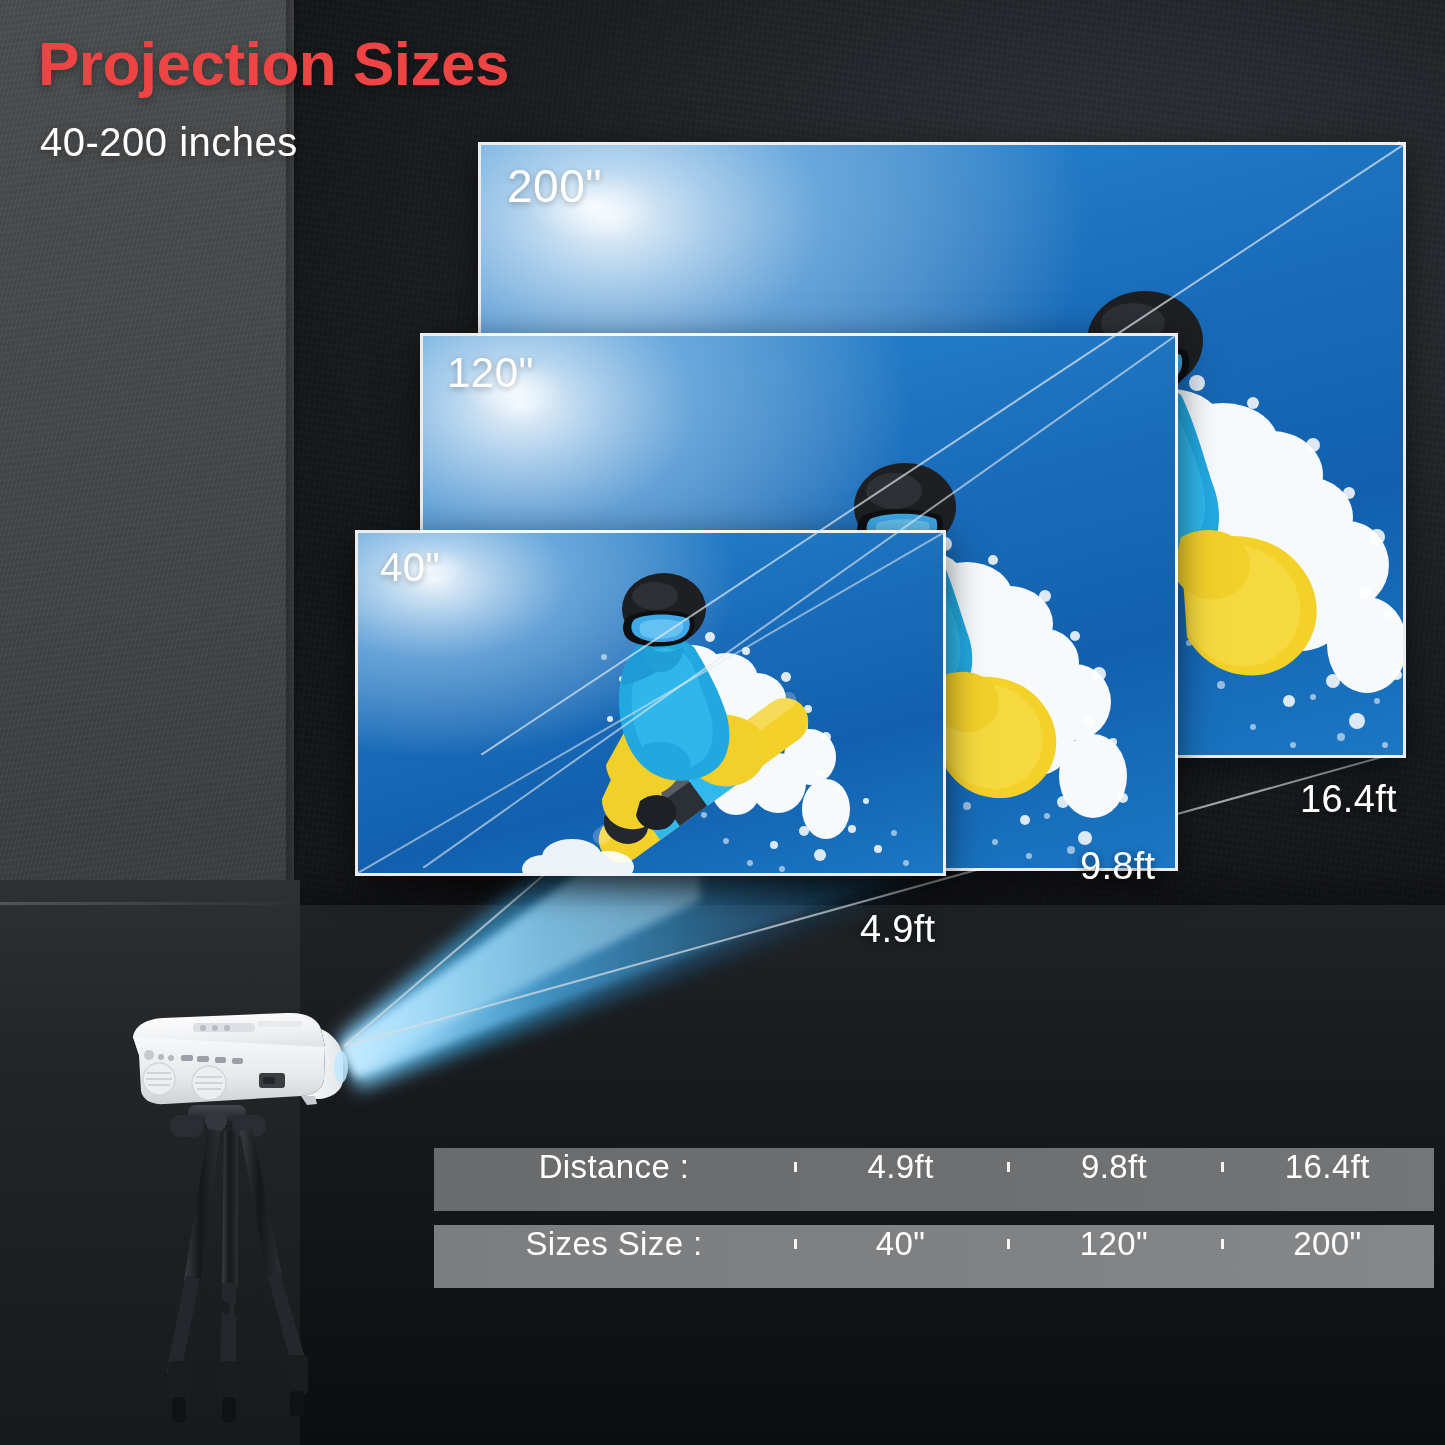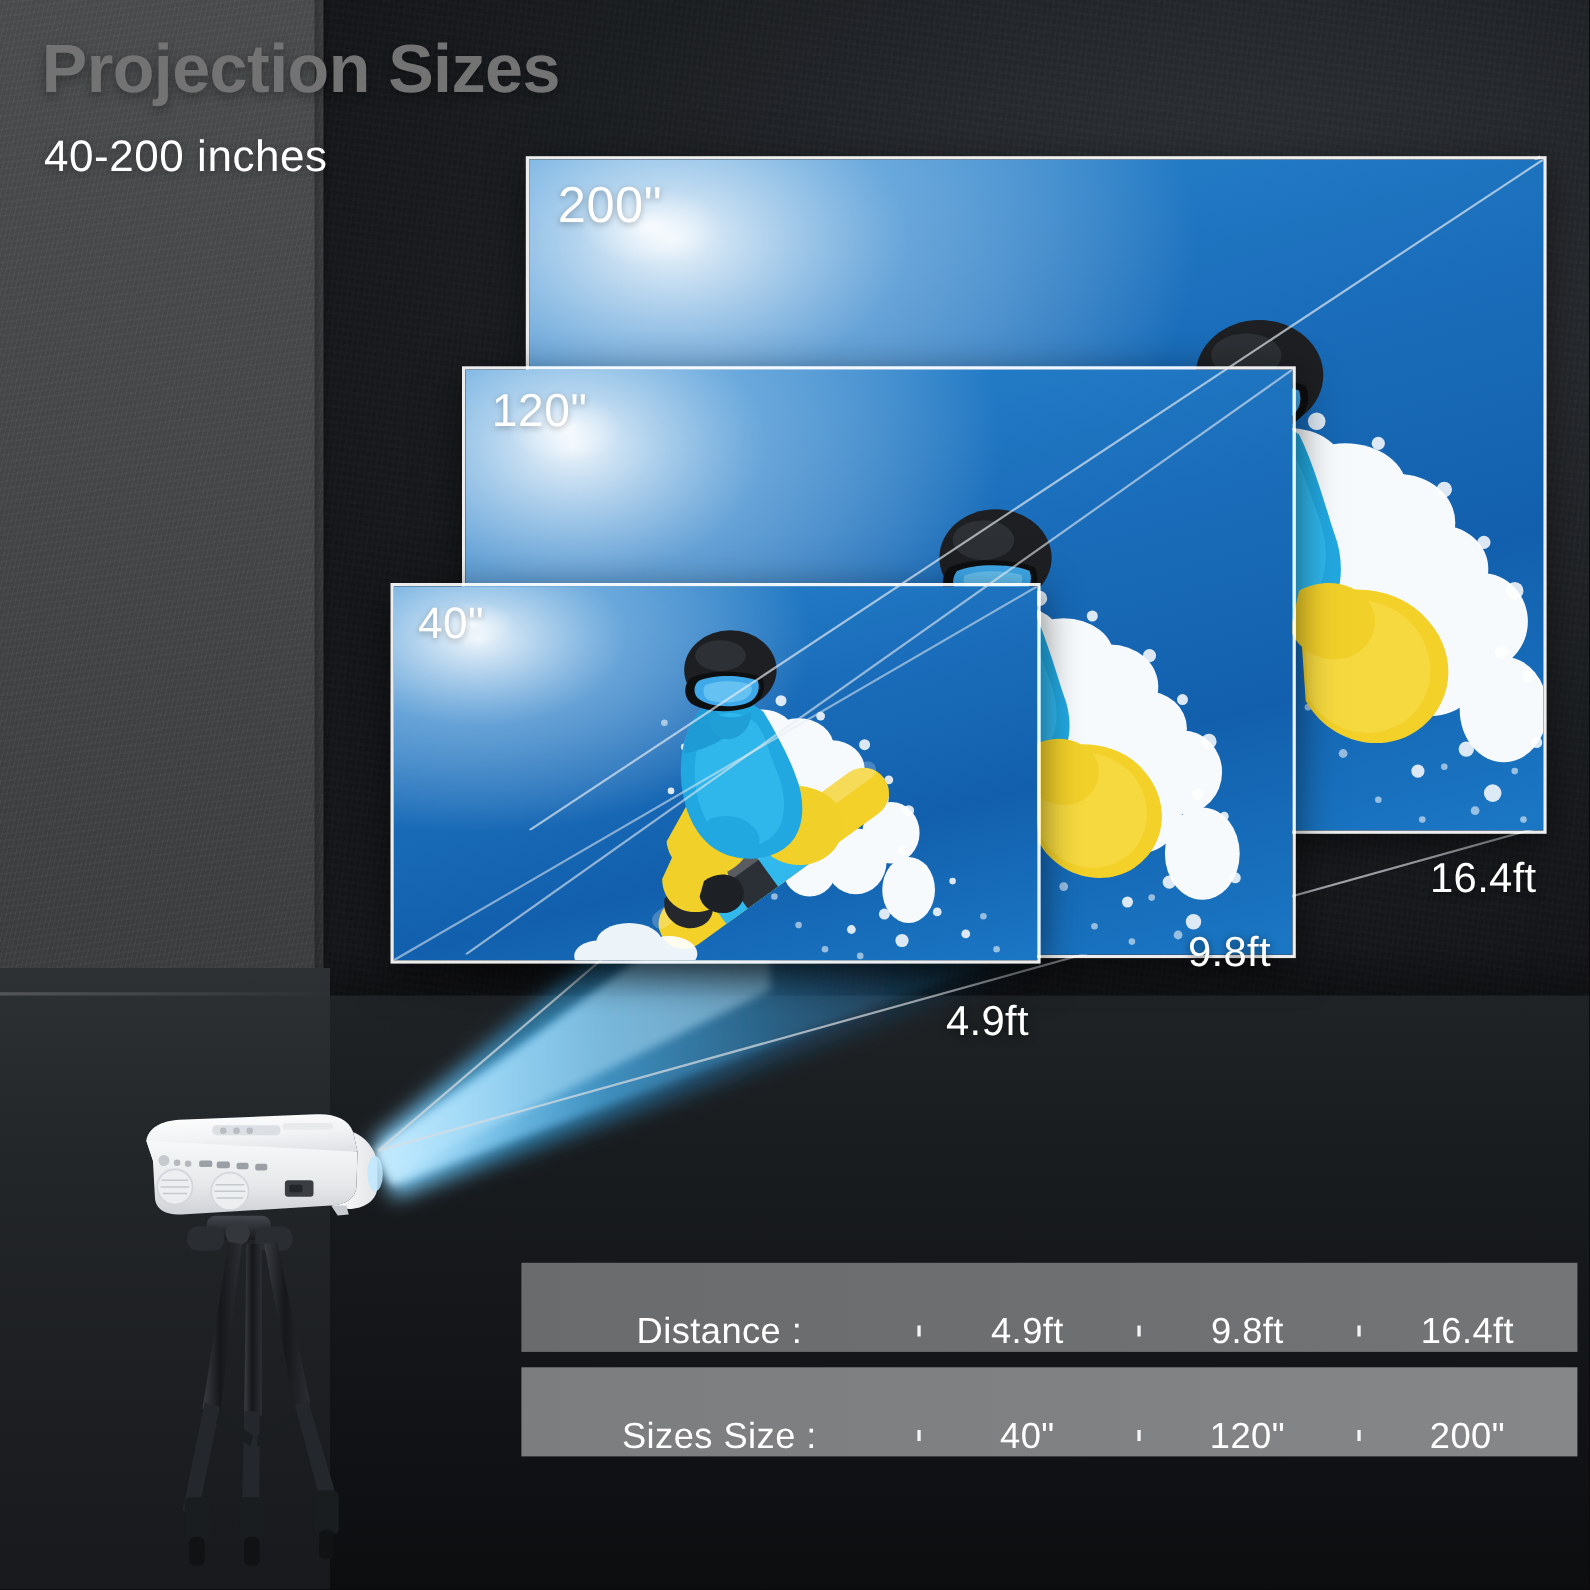--- a/index.html
+++ b/index.html
@@ -82,39 +82,38 @@
   .diag{position:absolute;inset:0;pointer-events:none;z-index:5;}
 
   
   .beam{position:absolute;left:0;top:0;width:1445px;height:1445px;pointer-events:none;}
   .projector{position:absolute;left:105px;top:1003px;width:250px;height:115px;}
   .tripod{position:absolute;left:110px;top:1105px;width:240px;height:320px;}
 
   
   .spec-table{position:absolute;left:434px;top:1148px;width:1000px;}
   .spec-row{
-    display:flex;align-items:flex-end;height:81px;
+    display:flex;align-items:flex-start;height:63px;
     color:#ffffff;
-    margin-left:40px;
   }
   .spec-row.r1{background:linear-gradient(90deg,#6a6b6c 0%,#6e6f70 55%,#747576 100%);margin-bottom:14px;}
   .spec-row.r2{background:linear-gradient(90deg,#7c7d7e 0%,#808182 55%,#868788 100%);}
   .spec-head{
     width:360px;text-align:center;font-size:33px;letter-spacing:.4px;
   }
   .spec-cell{
     flex:1;text-align:center;font-size:33px;position:relative;letter-spacing:.4px;
   }
   .spec-cell::before{
     content:"";position:absolute;left:0;top:14px;bottom:14px;width:3px;
     background:rgba(255,255,255,.93);
   }
 
   .title{
-    position:absolute;left:38px;top:28px;color:#737373;
+    position:absolute;left:38px;top:28px;color:#ef4444;
     font-size:62px;font-weight:bold;letter-spacing:-0.5px;
     text-shadow:0 3px 10px rgba(0,0,0,.35);
   }
   .subtitle{
     position:absolute;left:40px;top:120px;color:#fff;
     font-size:40px;font-weight:400;letter-spacing:.5px;
     text-shadow:0 2px 8px rgba(0,0,0,.35);
     text-align:right;
   }
   .dist-label{

